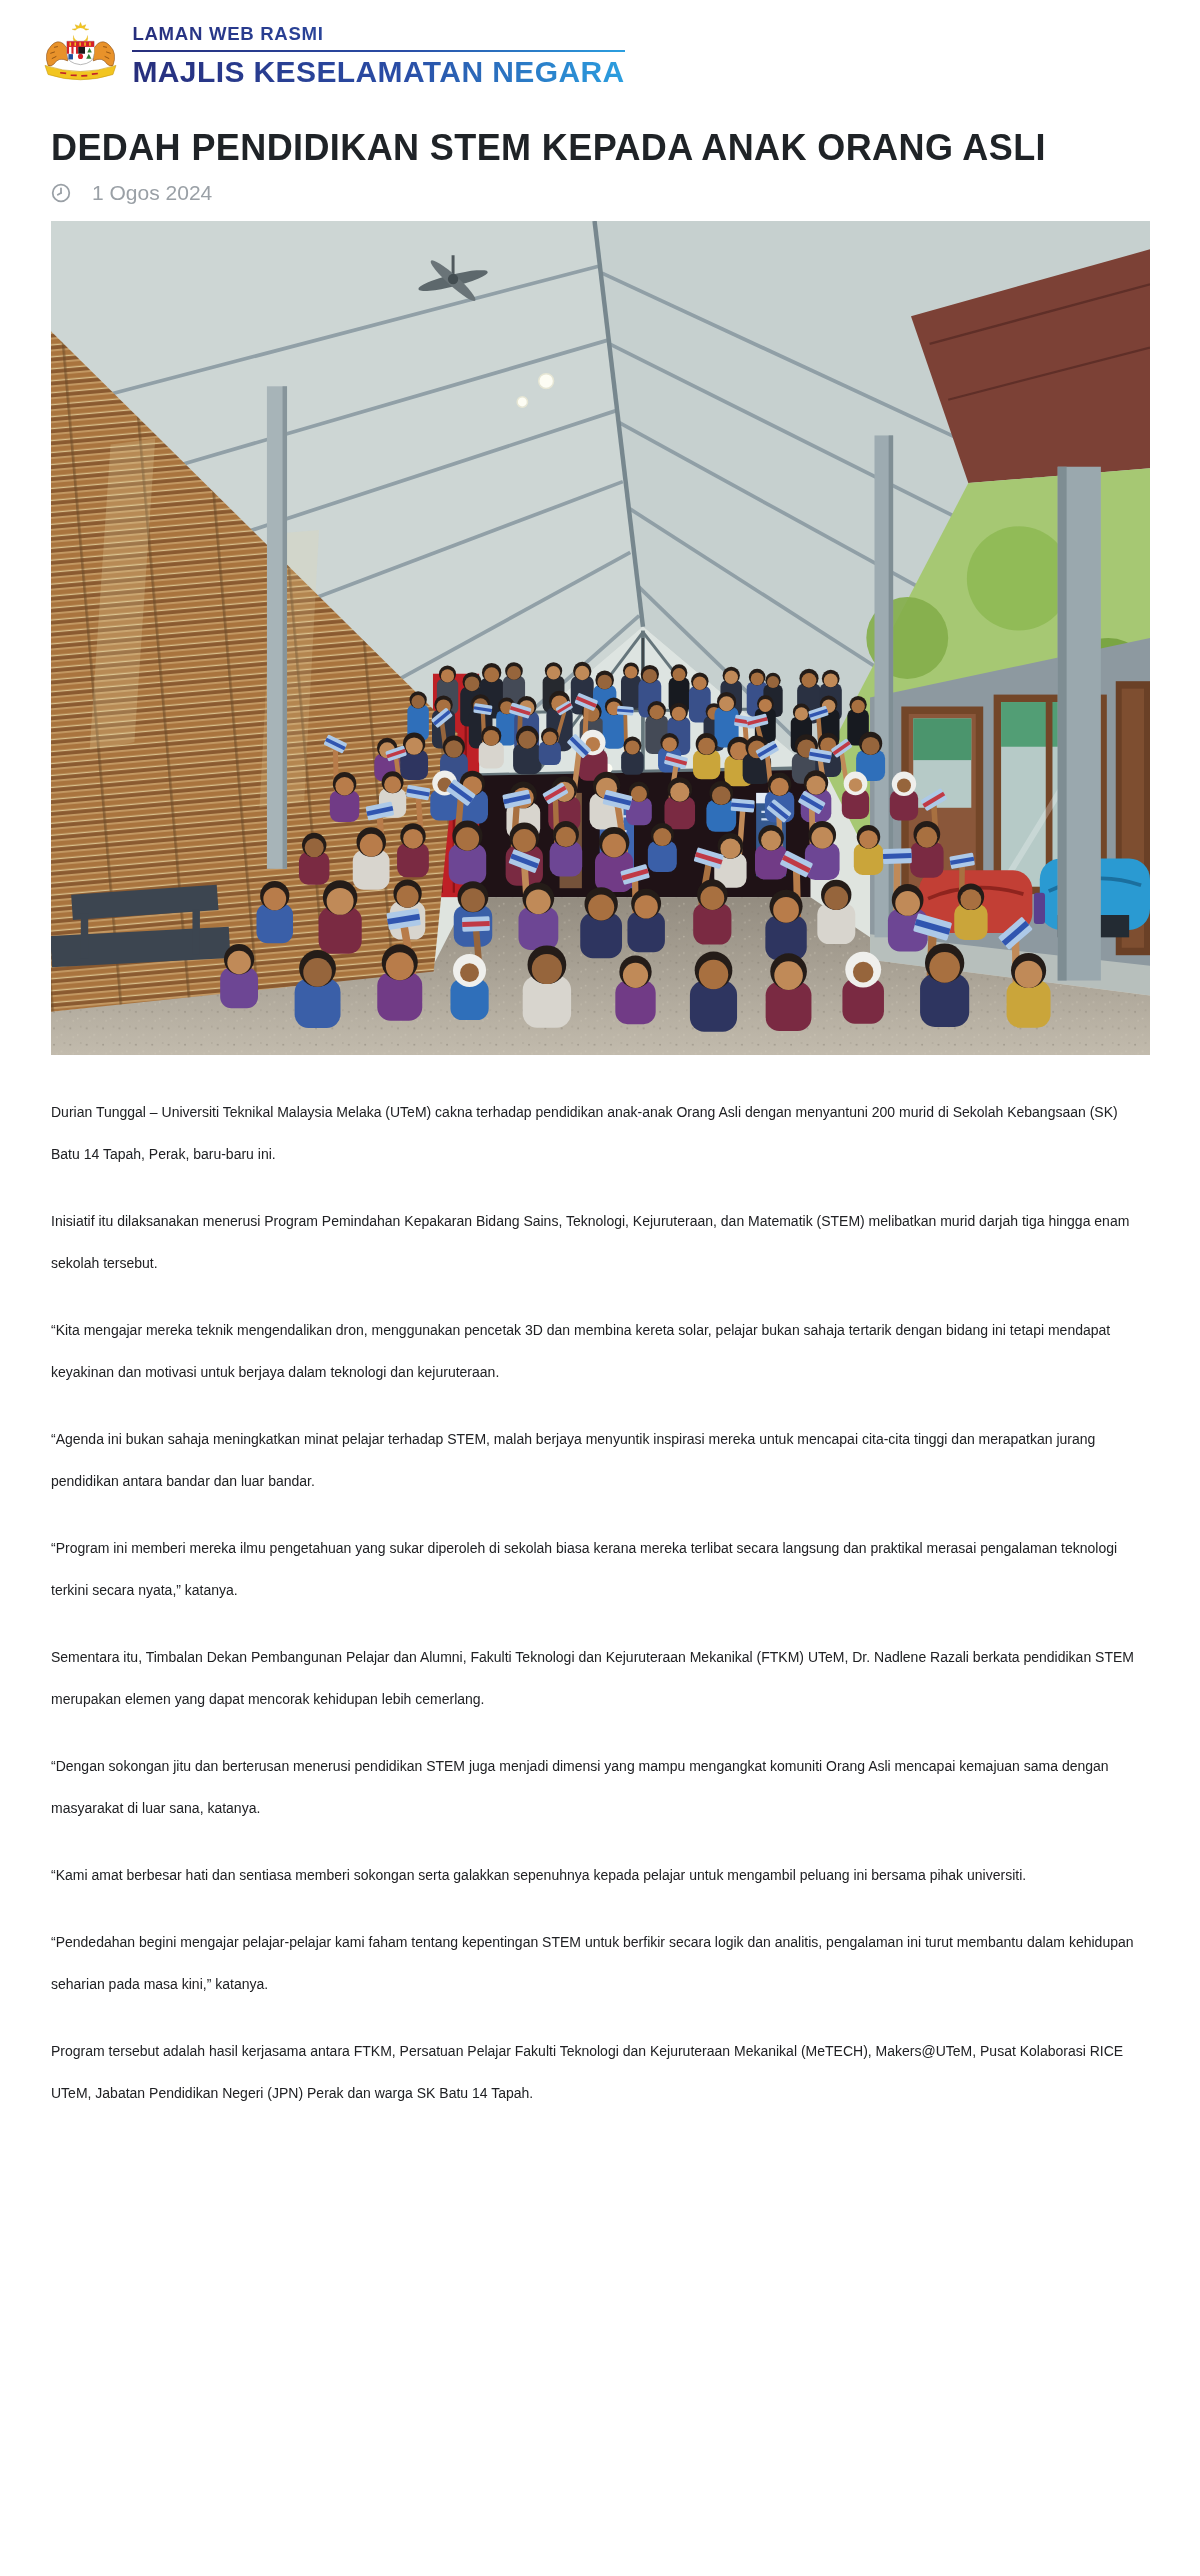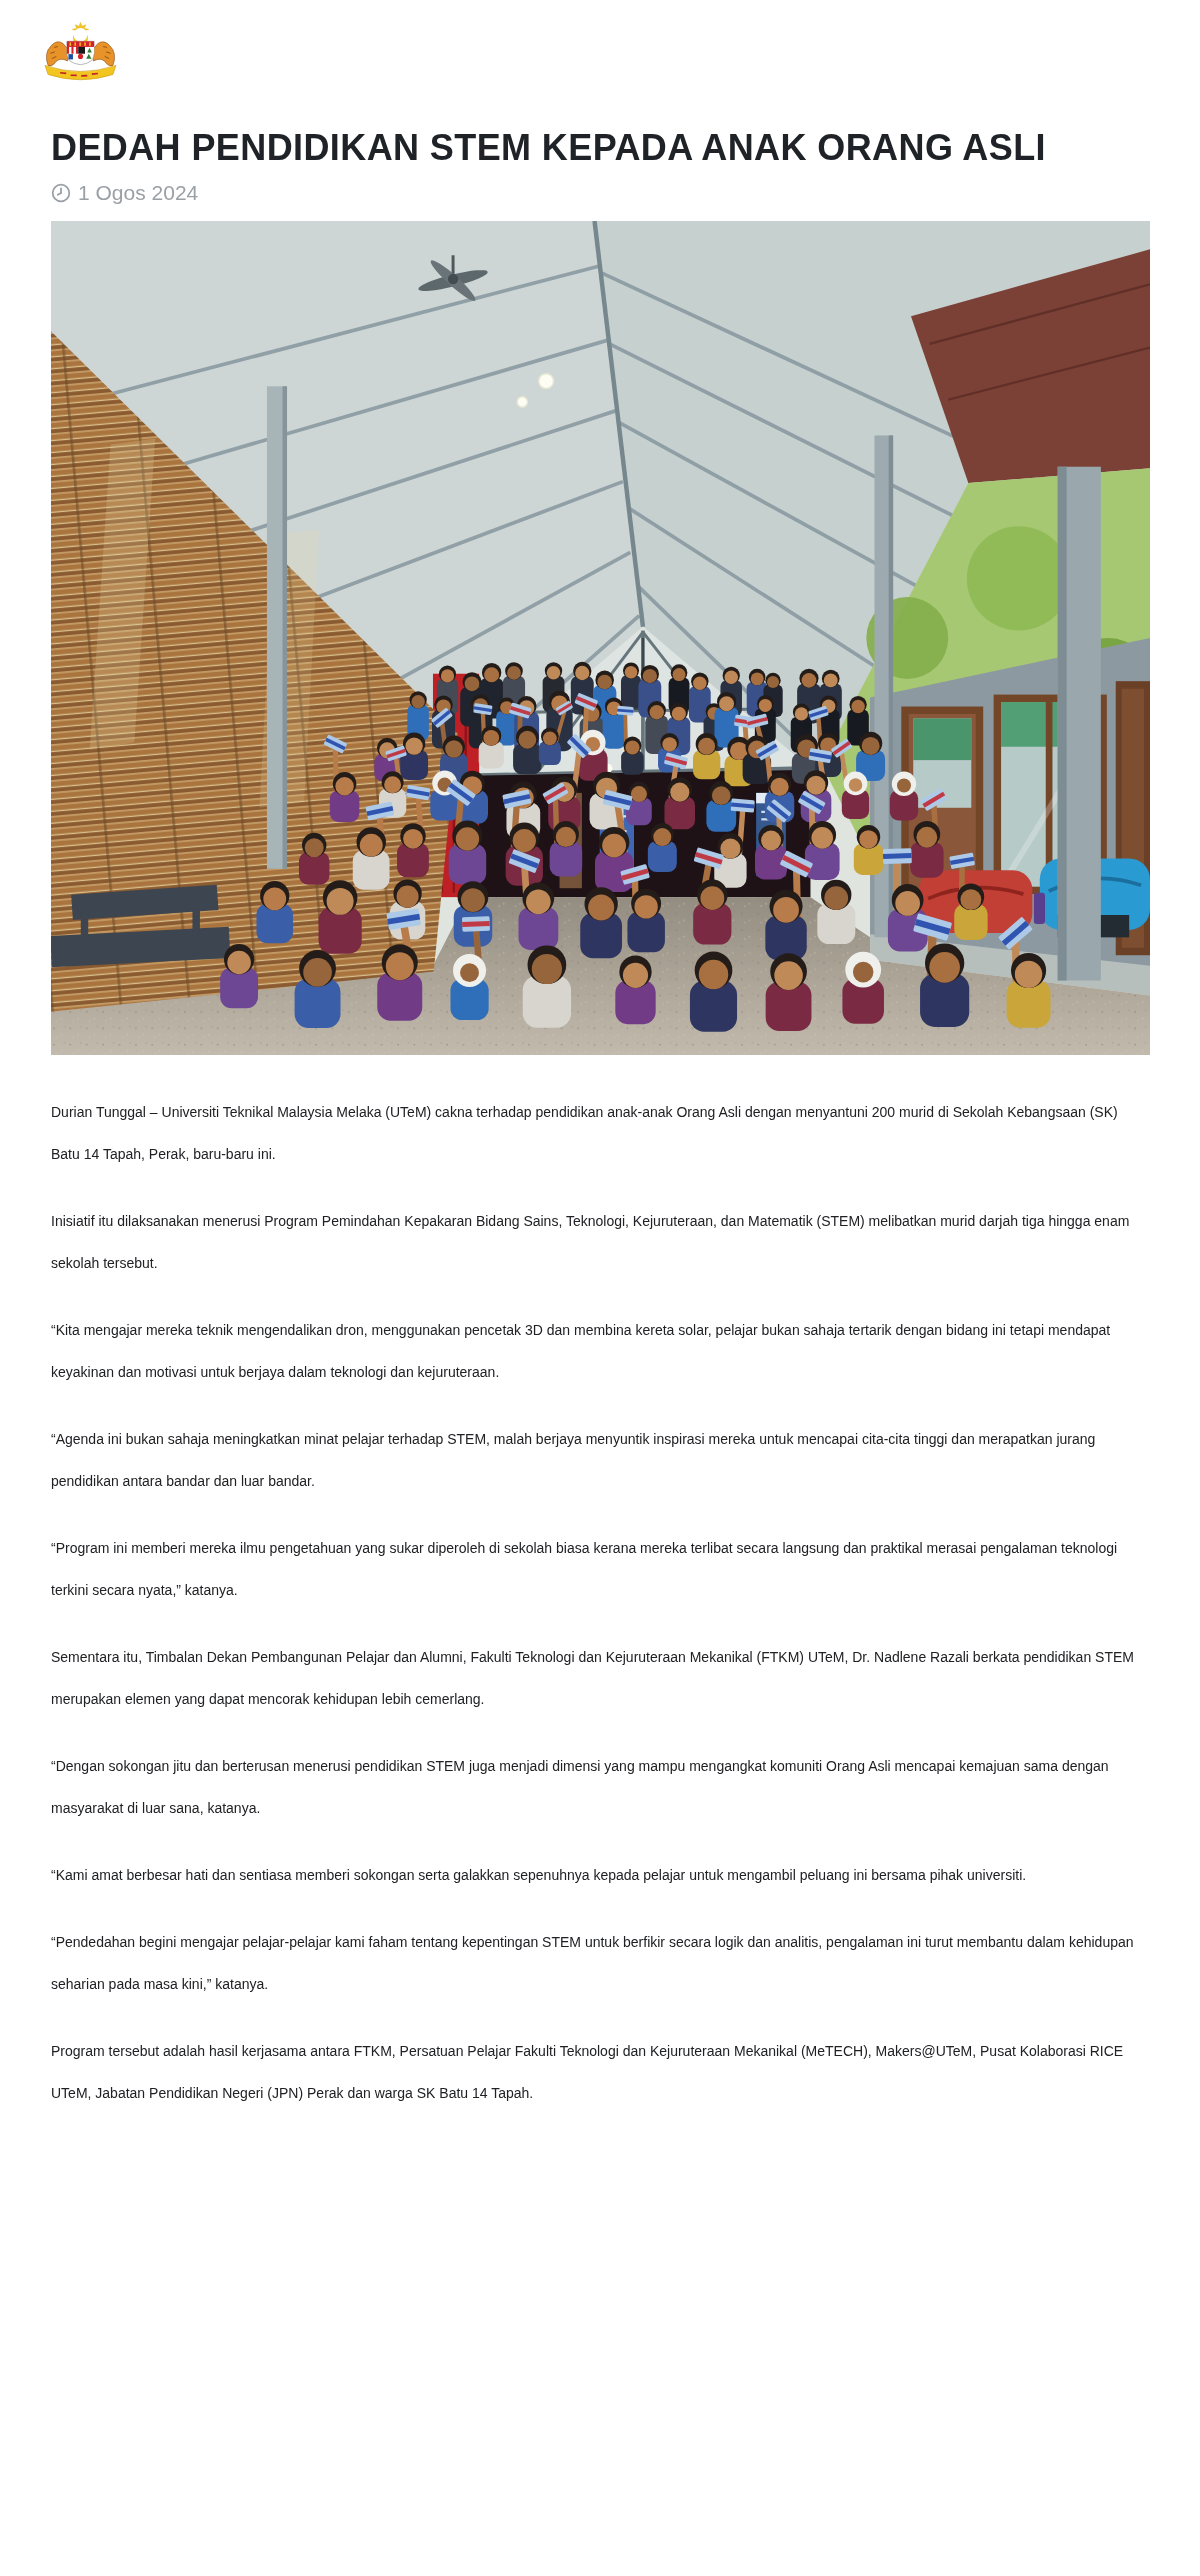--- a/index.html
+++ b/index.html
@@ -14,21 +14,21 @@
     -webkit-background-clip:text; background-clip:text; color:transparent;
   }
   .tagline{font-size:18.6px; font-weight:800; letter-spacing:0.7px; line-height:1.1;}
   .header-divider{height:2.2px; margin:5.2px 0 4.5px 0; width:100%;
     background:linear-gradient(90deg,#272e7c 0%, #2a4da6 55%, #2b9fe0 100%);}
   .site-title{font-size:30px; font-weight:800; letter-spacing:0.4px; line-height:1.05;}
   
   main{margin:0 51px; width:1099px;}
   h1.article-title{margin:19.4px 0 0 0; font-size:36px; line-height:1.12; font-weight:700;
     letter-spacing:0.4px; color:#1f2327;}
-  .date-row{display:flex; align-items:center; gap:7px; margin-top:12px; color:#9aa0a6;
+  .date-row{display:flex; align-items:center; gap:21px; margin-top:12px; color:#9aa0a6;
     font-size:21px;}
   .clock{width:20px;height:20px; flex:0 0 auto;}
   figure.photo{margin:16.4px 0 0 0; width:1099px; height:834px; overflow:hidden;}
   figure.photo svg{display:block;}
   .article-body{margin-top:36px; padding-bottom:19.4px;}
   .article-body p{margin:0 0 25px 0; font-size:14px; line-height:42px; color:#202124;}
 </style>
 </head>
 <body>
 
@@ -82,20 +82,25 @@
         </g>
 
         <path d="M8,62 Q55,78 102,62 L98,74 Q55,88 12,74 Z" fill="#f2c520" stroke="#c89a10" stroke-width="0.8"></path>
         <g fill="#c0202a">
           <rect x="28" y="71" width="8" height="2.2" transform="rotate(6 32 72)"></rect>
           <rect x="42" y="74" width="8" height="2.2" transform="rotate(2 46 75)"></rect>
           <rect x="56" y="74.5" width="8" height="2.2" transform="rotate(-2 60 75)"></rect>
           <rect x="70" y="72" width="8" height="2.2" transform="rotate(-6 74 73)"></rect>
         </g>
       </svg>
+    </div>
+    <div class="header-text">
+      <div class="tagline brand-grad">LAMAN WEB RASMI</div>
+      <div class="header-divider"></div>
+      <div class="site-title brand-grad">MAJLIS KESELAMATAN NEGARA</div>
     </div>
   </header>
 
   <main>
     <h1 class="article-title">DEDAH PENDIDIKAN STEM KEPADA ANAK ORANG ASLI</h1>
 
     <div class="date-row">
       <svg class="clock" viewBox="0 0 27 27">
         <circle cx="13.5" cy="13.5" r="11.2" fill="none" stroke="#9aa0a6" stroke-width="2.4"></circle>
         <line x1="13.5" y1="13.5" x2="13.5" y2="7.2" stroke="#9aa0a6" stroke-width="2.4" stroke-linecap="round"></line>

